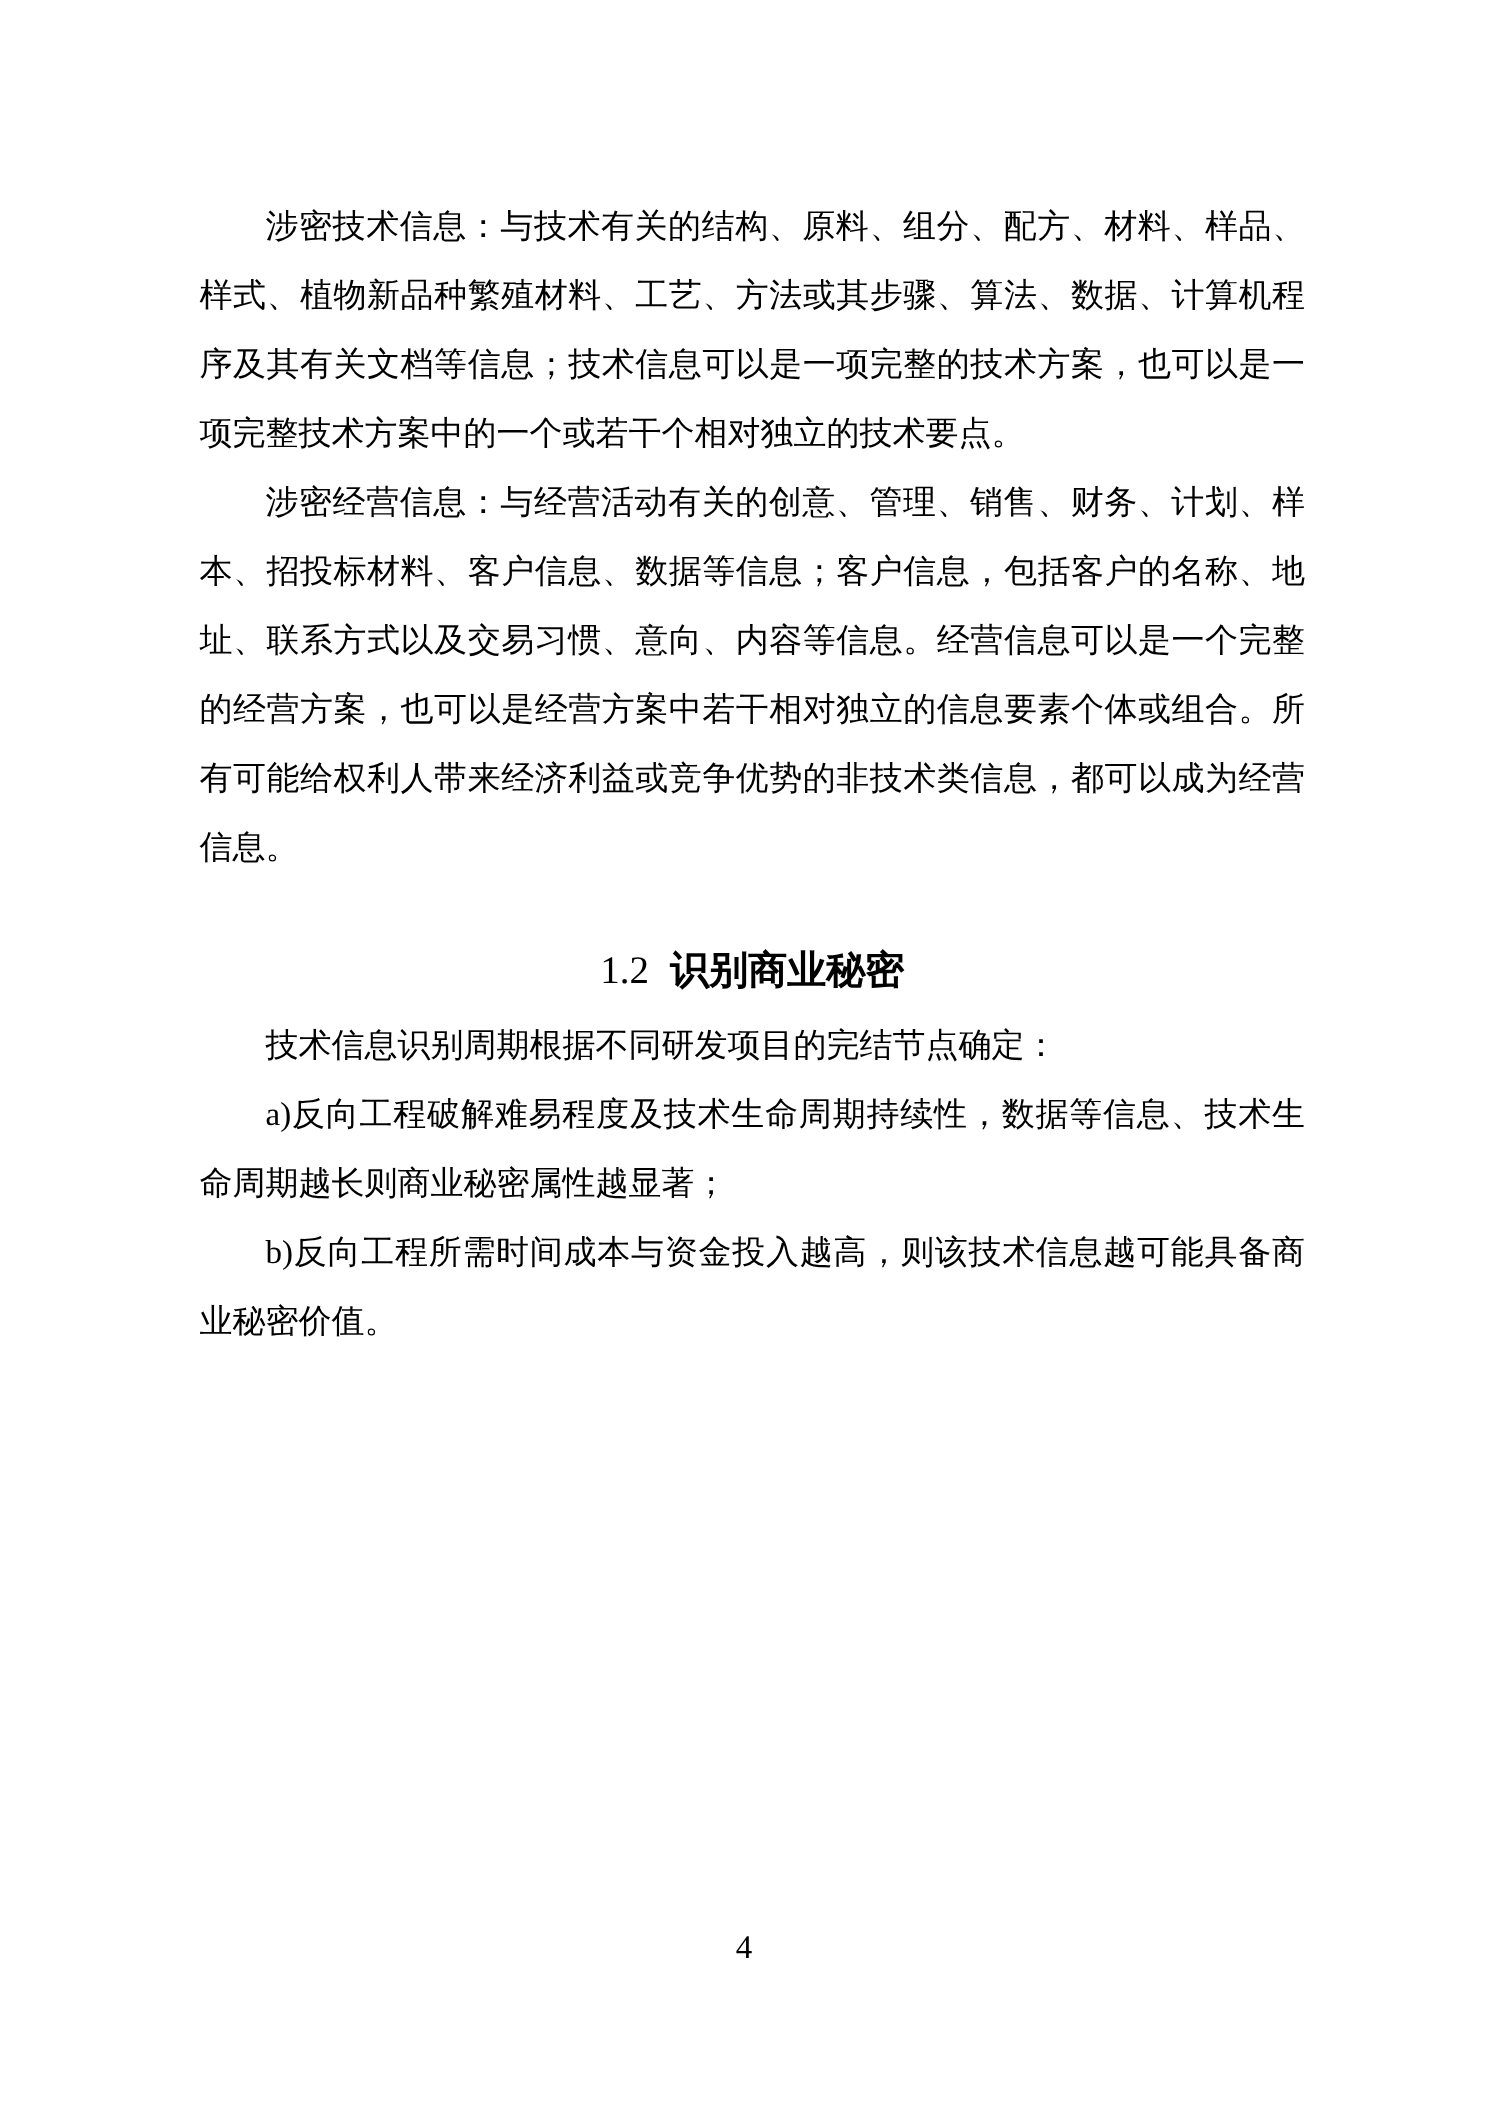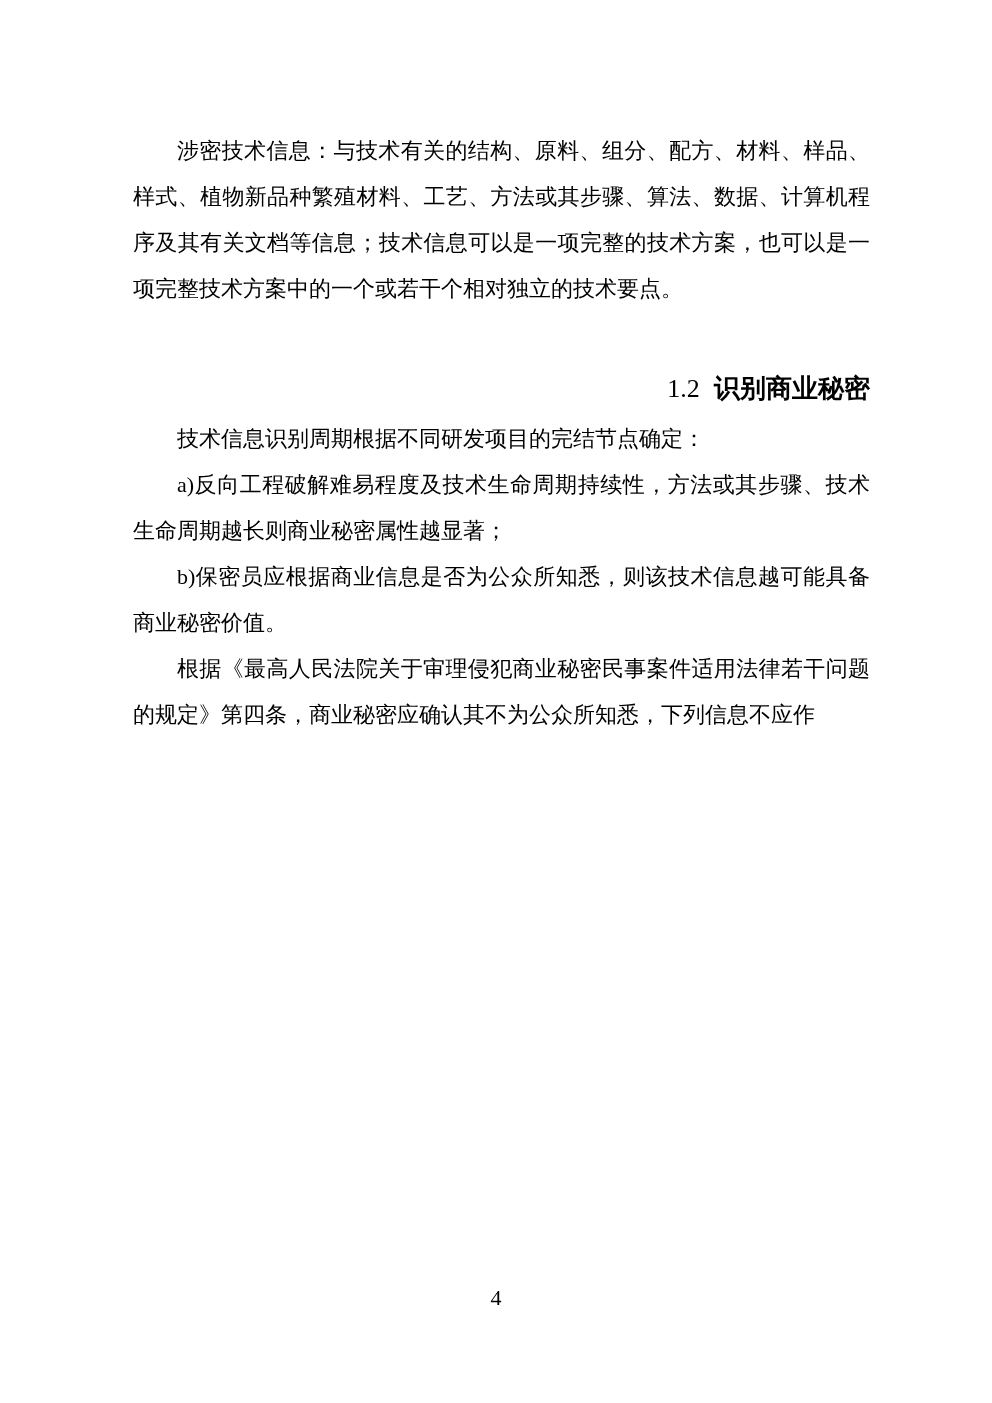--- a/index.html
+++ b/index.html
@@ -25,24 +25,24 @@
   .para {
     margin: 0;
     font-size: 22px;
     line-height: 46px;
     text-align: justify;
     text-indent: 2em;
     letter-spacing: 0;
     word-break: normal;
   }
   .heading {
-    margin: 54px 0 4px 0;
+    margin: 36px 0 4px 0;
     font-size: 26px;
     line-height: 46px;
-    text-align: right;
+    text-align: center;
     text-indent: 0;
     font-weight: 700;
   }
   .heading-number {
     font-weight: 400;
     margin-right: 0.3em;
     font-family: "Liberation Serif", "DejaVu Serif", serif;
   }
   .heading-title {
     font-weight: 700;
@@ -58,31 +58,31 @@
   }
 </style>
 </head>
 <body>
 
 <div class="page">
   <div class="content">
 
     <p class="para">涉密技术信息：与技术有关的结构、原料、组分、配方、材料、样品、样式、植物新品种繁殖材料、工艺、方法或其步骤、算法、数据、计算机程序及其有关文档等信息；技术信息可以是一项完整的技术方案，也可以是一项完整技术方案中的一个或若干个相对独立的技术要点。</p>
 
+    <p class="para">涉密经营信息：与经营活动有关的创意、管理、销售、财务、计划、样本、招投标材料、客户信息、数据等信息；客户信息，包括客户的名称、地址、联系方式以及交易习惯、意向、内容等信息。经营信息可以是一个完整的经营方案，也可以是经营方案中若干相对独立的信息要素个体或组合。所有可能给权利人带来经济利益或竞争优势的非技术类信息，都可以成为经营信息。</p>
 
     <h2 class="heading">
       <span class="heading-number">1.2</span>
       <span class="heading-title">识别商业秘密</span>
     </h2>
 
 
     <p class="para">技术信息识别周期根据不同研发项目的完结节点确定：</p>
 
-    <p class="para">a)反向工程破解难易程度及技术生命周期持续性，方法或其步骤、技术生命周期越长则商业秘密属性越显著；</p>
+    <p class="para">a)反向工程破解难易程度及技术生命周期持续性，数据等信息、技术生命周期越长则商业秘密属性越显著；</p>
 
-    <p class="para">b)保密员应根据商业信息是否为公众所知悉，则该技术信息越可能具备商业秘密价值。</p>
+    <p class="para">b)反向工程所需时间成本与资金投入越高，则该技术信息越可能具备商业秘密价值。</p>
 
-    <p class="para">根据《最高人民法院关于审理侵犯商业秘密民事案件适用法律若干问题的规定》第四条，商业秘密应确认其不为公众所知悉，下列信息不应作</p>
 
   </div>
 
   <div class="page-number">4</div>
 </div>
 
 </body></html>

